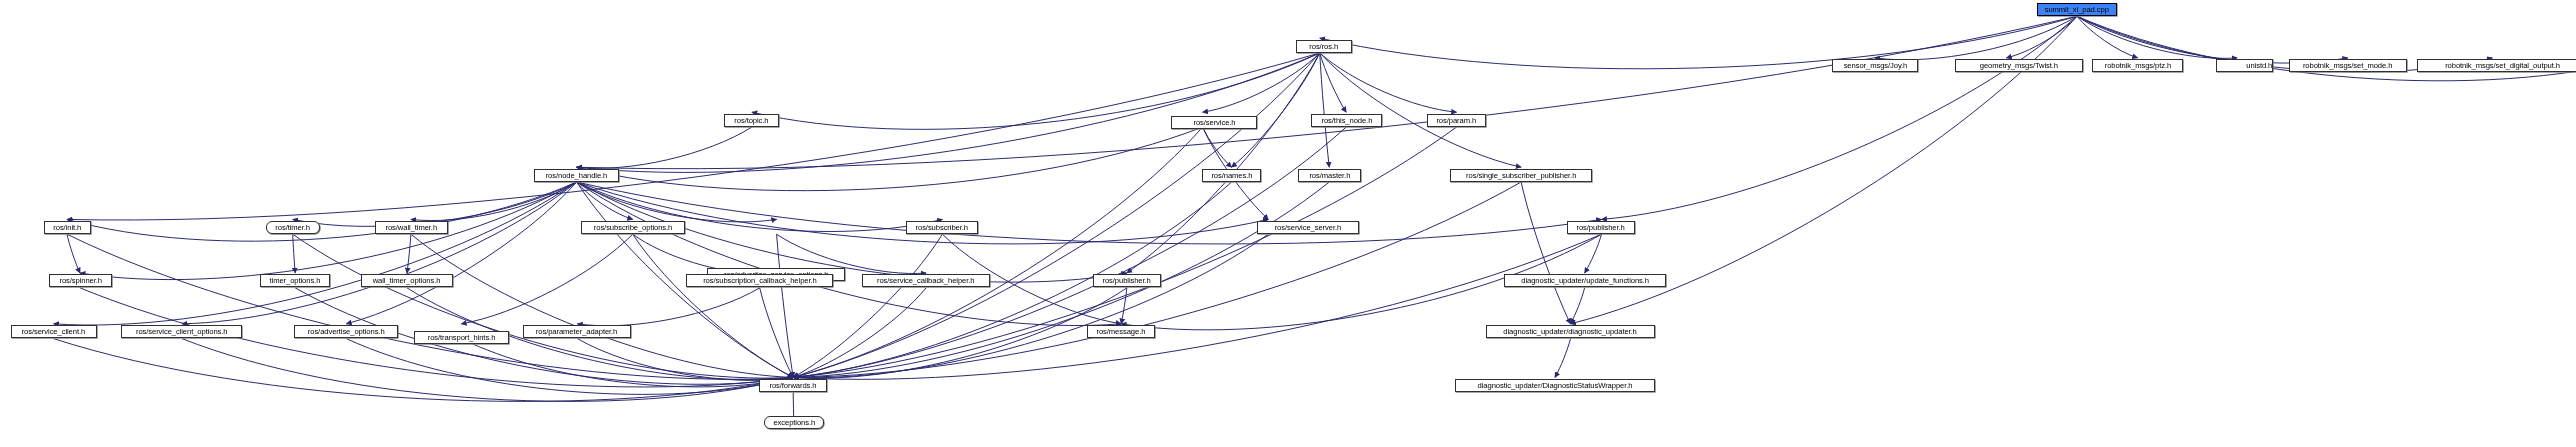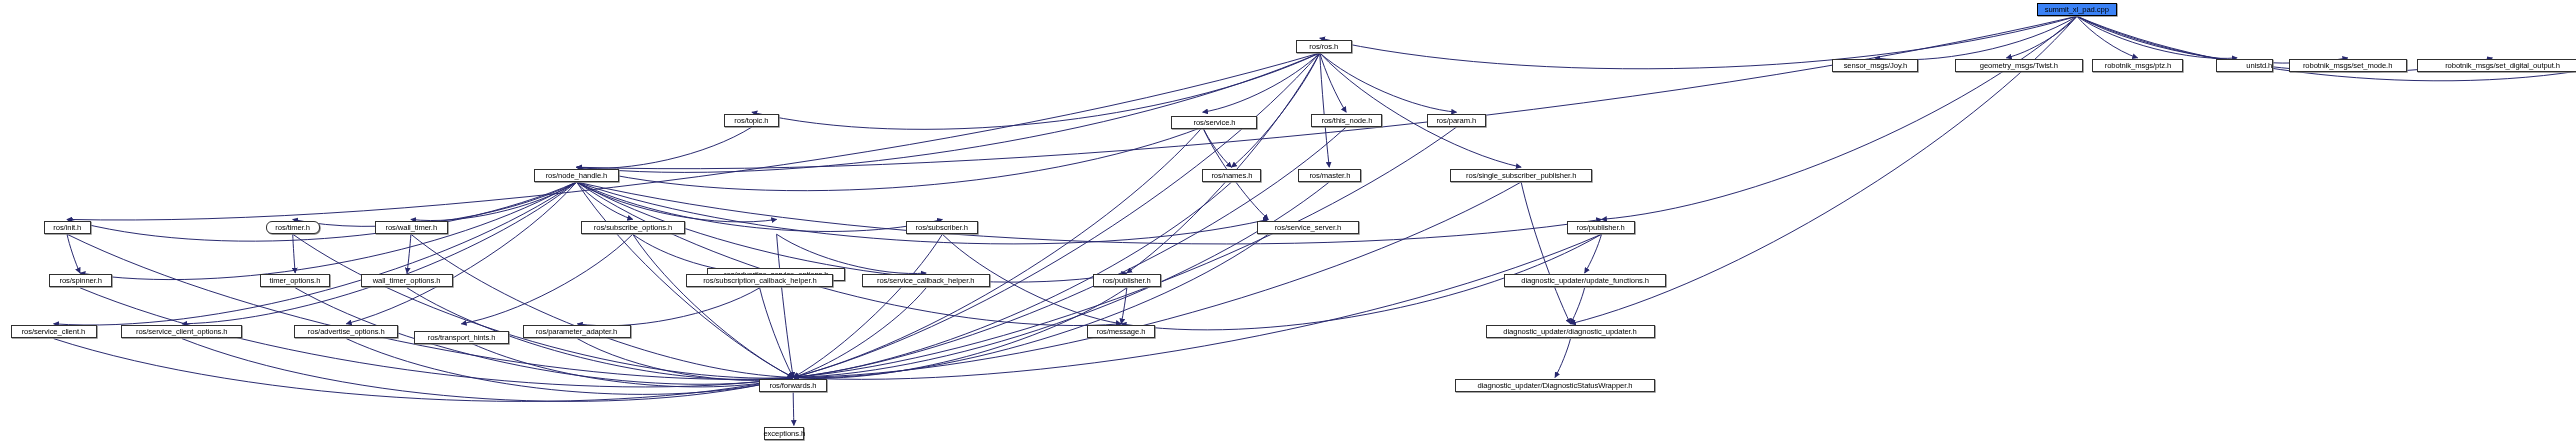--- a/index.html
+++ b/index.html
@@ -266,18 +266,18 @@
       </div>
       <div class="gnode" style="left: 1486px; top: 325px; width: 169px;">
         <span class="lbl">diagnostic_updater/diagnostic_updater.h</span>
       </div>
       <div class="gnode" style="left: 759px; top: 379px; width: 68px;">
         <span class="lbl">ros/forwards.h</span>
       </div>
       <div class="gnode" style="left: 1455px; top: 379px; width: 200px;">
         <span class="lbl">diagnostic_updater/DiagnosticStatusWrapper.h</span>
       </div>
-      <div class="gnode" style="left: 764px; top: 427px; width: 40px;">
+      <div class="gnode" style="left: 764px; top: 416px; width: 60px; border-radius: 6px;">
         <span class="lbl">exceptions.h</span>
       </div>
     </div>
 </div>
 
 
 </body></html>

